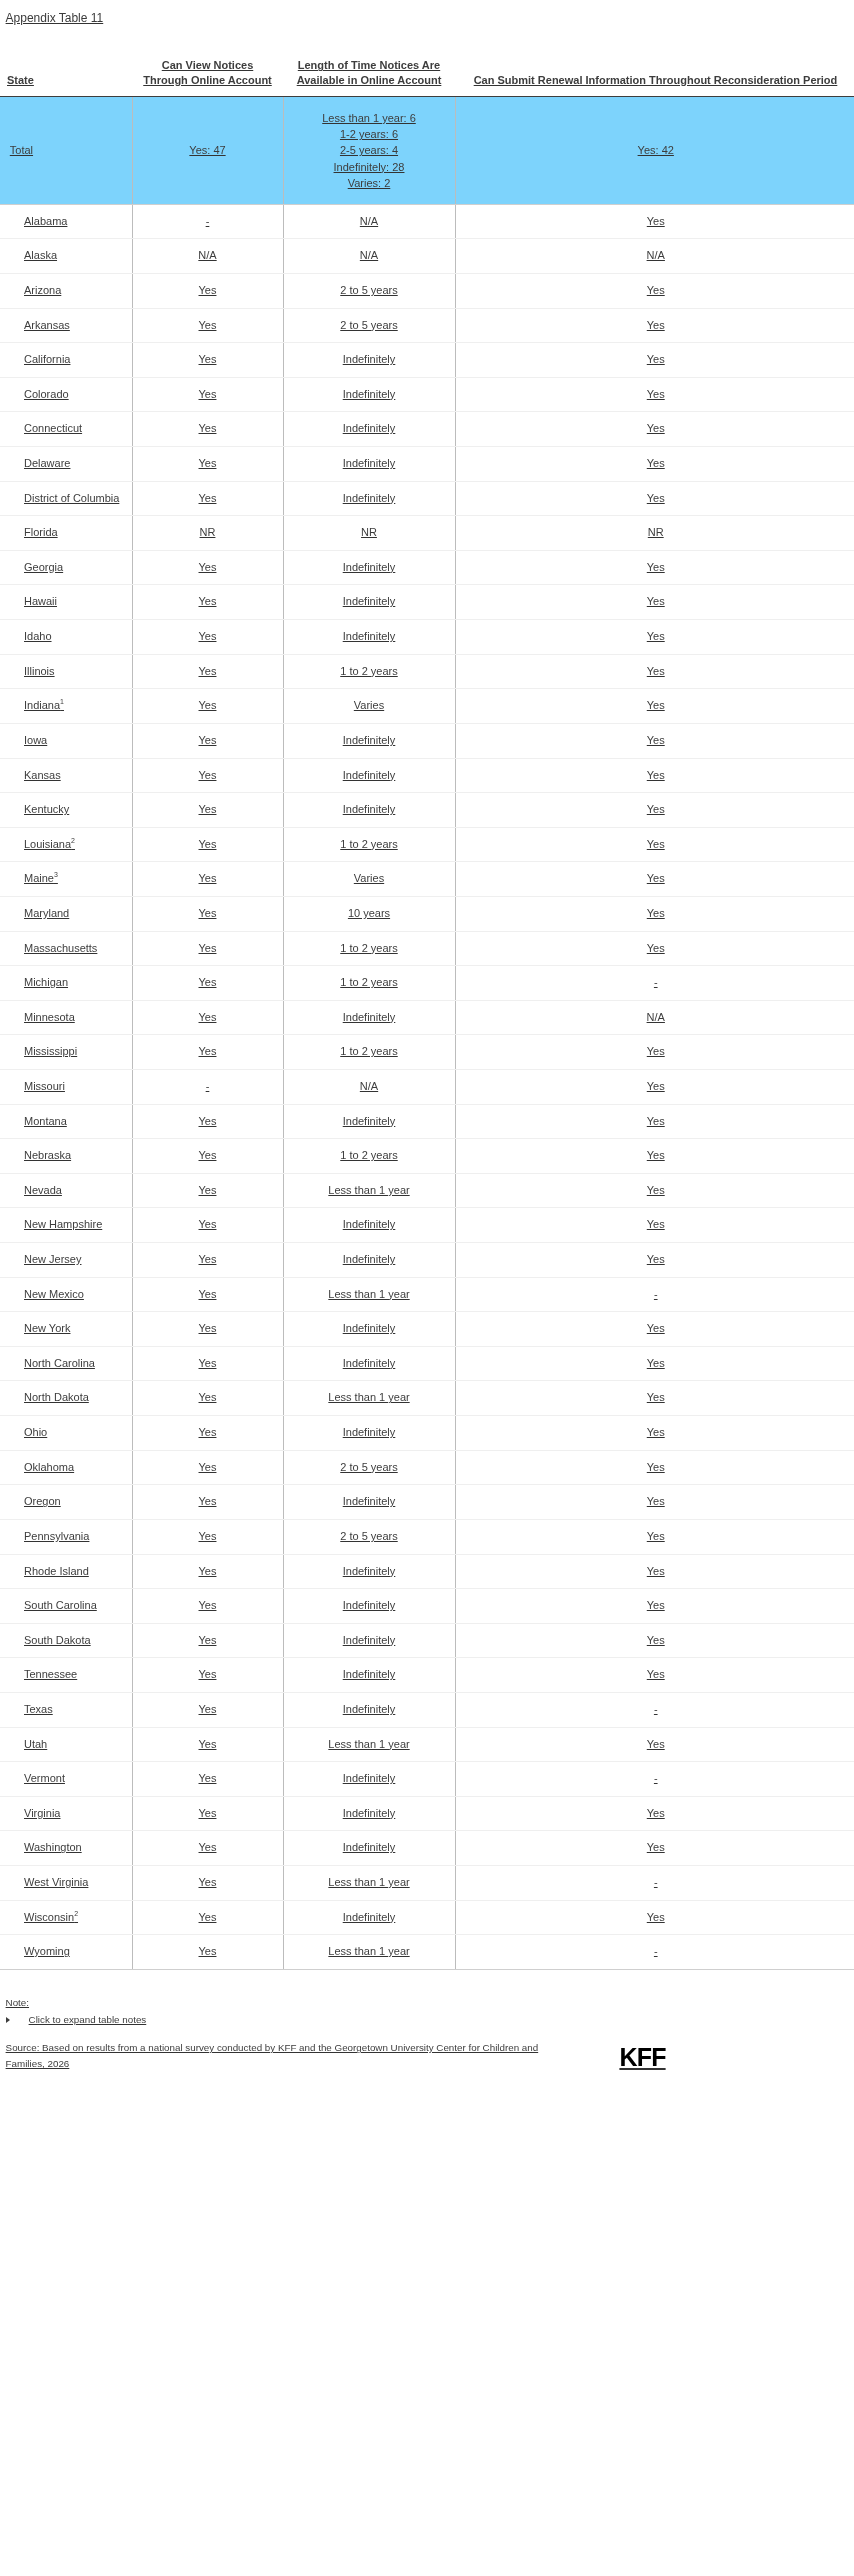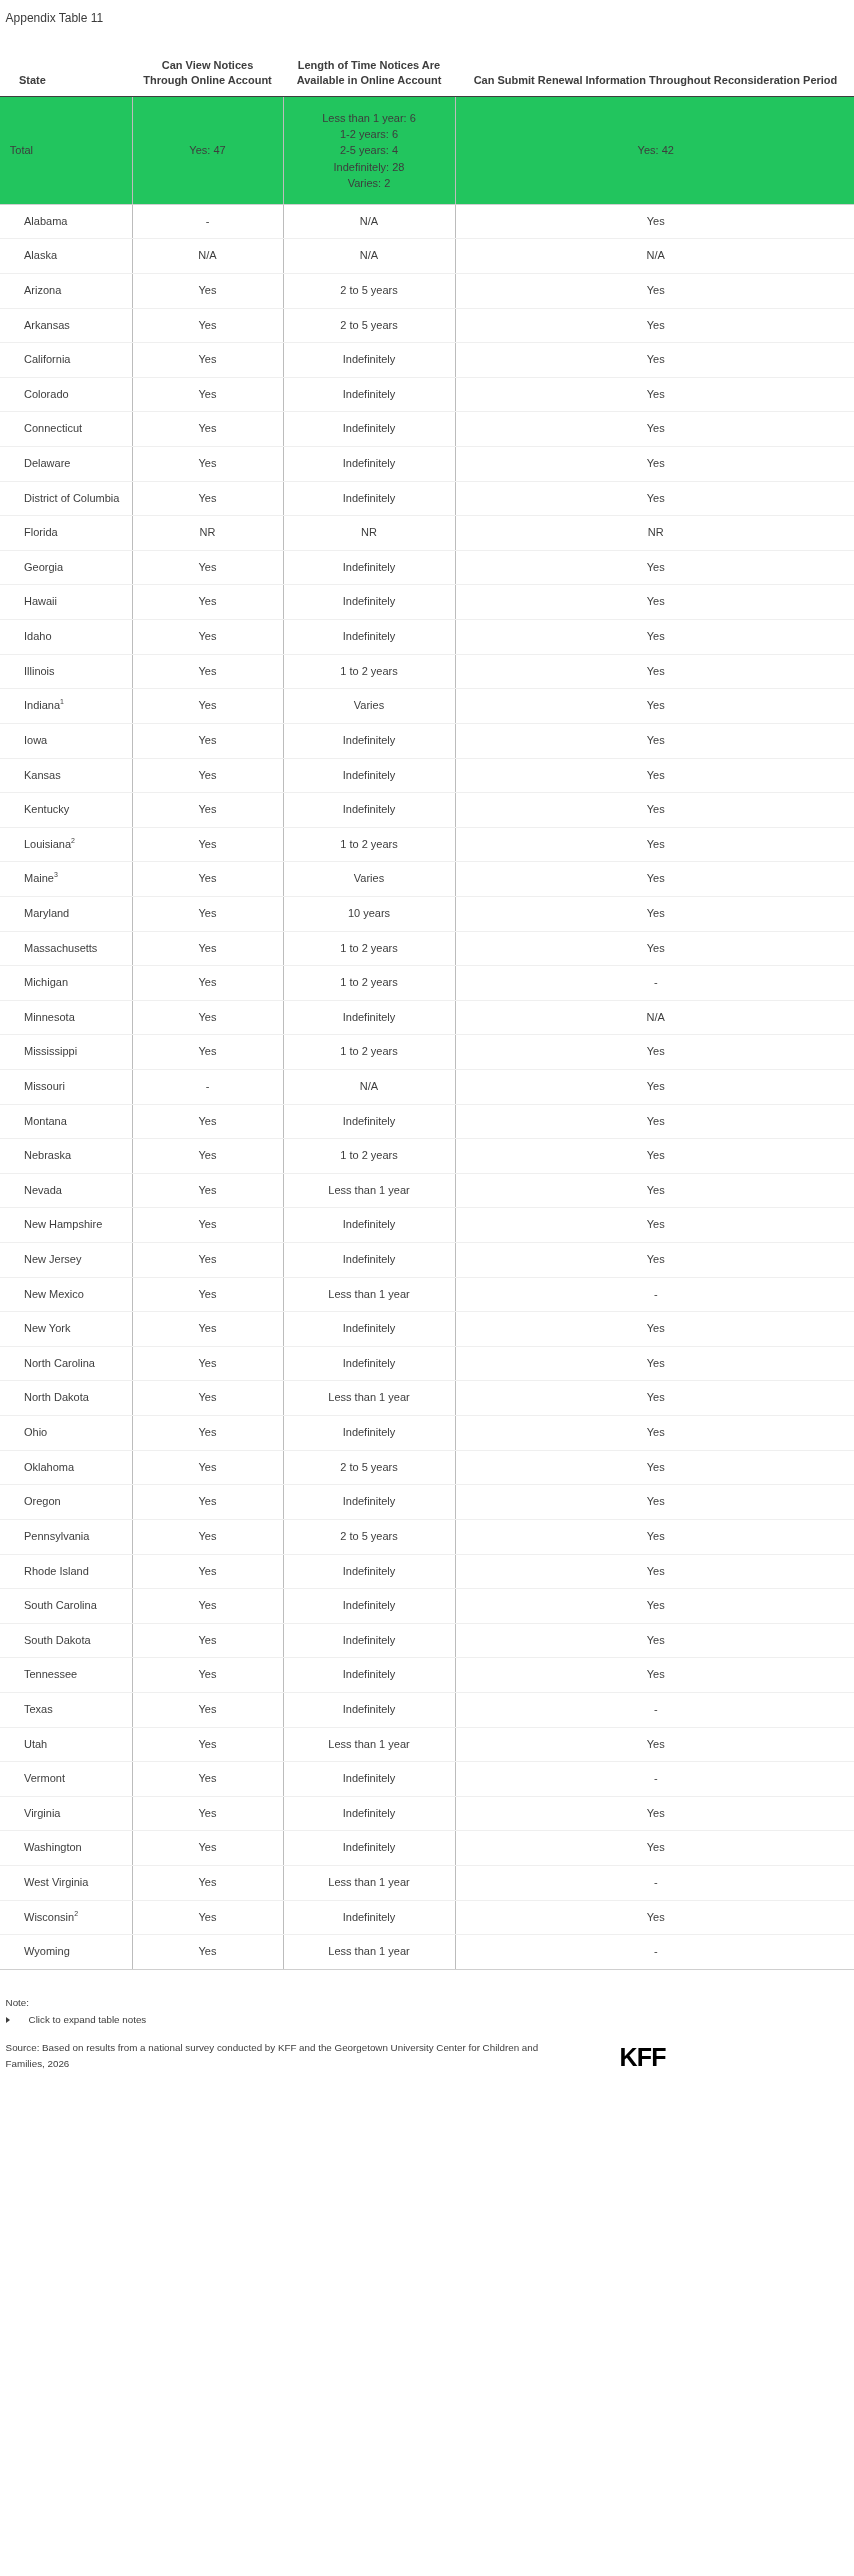--- a/index.html
+++ b/index.html
@@ -13,20 +13,21 @@
     font-family: "Liberation Sans", sans-serif;
     color: #333333;
     -webkit-font-smoothing: antialiased;
   }
   .page {
     width: 681px;
     min-height: 2576px;
     padding: 0;
     position: relative;
     background: #fff;
+    text-decoration: underline;
   }
   .eyebrow {
     font-size: 12px;
     color: #3b3b3b;
     padding: 9.8px 0 0 5.6px;
     line-height: 1.4;
     font-weight: 400;
   }
   .title {
     font-size: 20.3px;
@@ -54,29 +55,29 @@
     color: #3d3d3d;
     vertical-align: bottom;
     padding: 2.8px 8.4px 8.4px 8.4px;
     line-height: 1.34;
     text-align: center;
     border: 0;
     margin-top: 26px;
   }
   thead th.state-h {
     text-align: left;
-    padding-left: 19px;
+    padding-left: 7px;
   }
   thead tr.head-row {
     border-bottom: 1.1px solid #3d3d3d;
   }
   thead tr.head-row th { border-bottom: 1.1px solid #3d3d3d; }
 
   tbody tr.total-row td {
-    background: #22c55e;
+    background: #7dd3fc;
     font-size: 11px;
     color: #3d3d3d;
     padding: 12.6px 7px;
     line-height: 1.48;
     border-right: 0.7px solid #bcbcbc;
     border-bottom: 0.7px solid #cfcfcf;
     text-align: center;
     vertical-align: middle;
   }
   tbody tr.total-row td:first-child {

